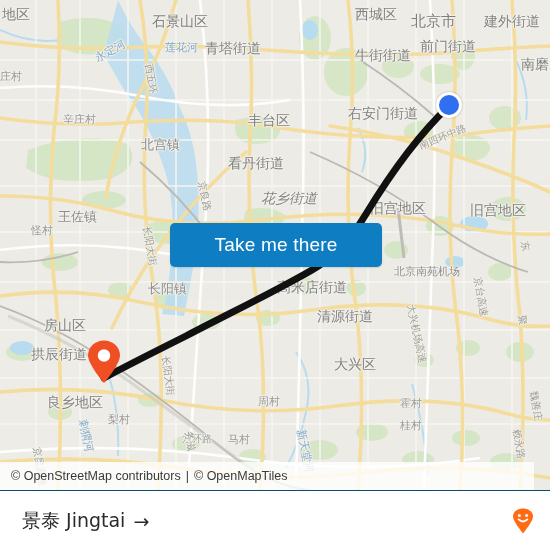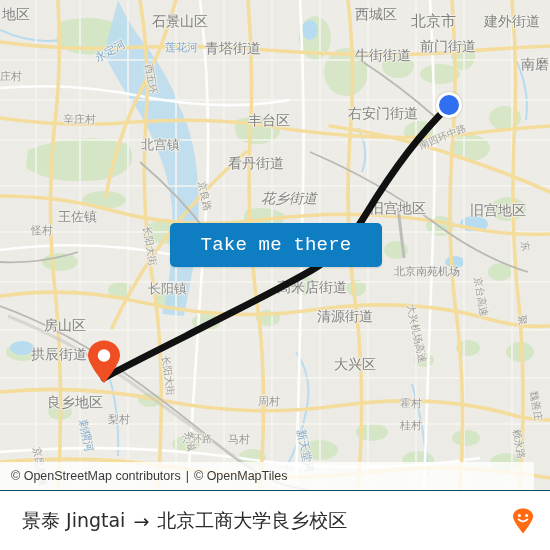--- a/index.html
+++ b/index.html
@@ -63,21 +63,21 @@
   
   #take-me-there{
     position:absolute;
     left:170px;top:223px;
     width:212px;height:44px;
     background:#0f7dc2;
     border-radius:5px;
     border:none;
     color:#ffffff;
     font-size:19px;
-    font-family:Liberation Mono, monospace;
+    font-family:Liberation Sans, sans-serif;
     letter-spacing:.2px;
     cursor:pointer;
     display:flex;align-items:center;justify-content:center;
     box-shadow:0 1px 2px rgba(0,0,0,.12);
     padding:0;
   }
 
   
   #attribution{
     position:absolute;
@@ -329,21 +329,20 @@
       <a>© OpenStreetMap contributors</a>
       <span class="sep">|</span>
       <a>© OpenMapTiles</a>
     </div>
   </div>
 
   <div id="footer">
     <div id="trip-title">
       <span>景泰 Jingtai</span>
       <span class="arrow">→</span>
-      <span>北京工商大学良乡校区</span>
     </div>
     <div id="brand">
       <svg width="22" height="26" viewBox="0 0 22 26">
         <path d="M11,25.5 C11,25.5 21,13.5 21,8.6 C21,3.6 16.5,0.5 11,0.5
                  C5.5,0.5 1,3.6 1,8.6 C1,13.5 11,25.5 11,25.5 Z" fill="#ff6a13"></path>
         <circle cx="7.4" cy="7.6" r="1.5" fill="#ffffff"></circle>
         <circle cx="14.6" cy="7.6" r="1.5" fill="#ffffff"></circle>
         <path d="M6.6,11.4 q4.4,4.2 8.8,0" stroke="#ffffff" stroke-width="1.8" fill="none" stroke-linecap="round"></path>
       </svg>
     </div>

